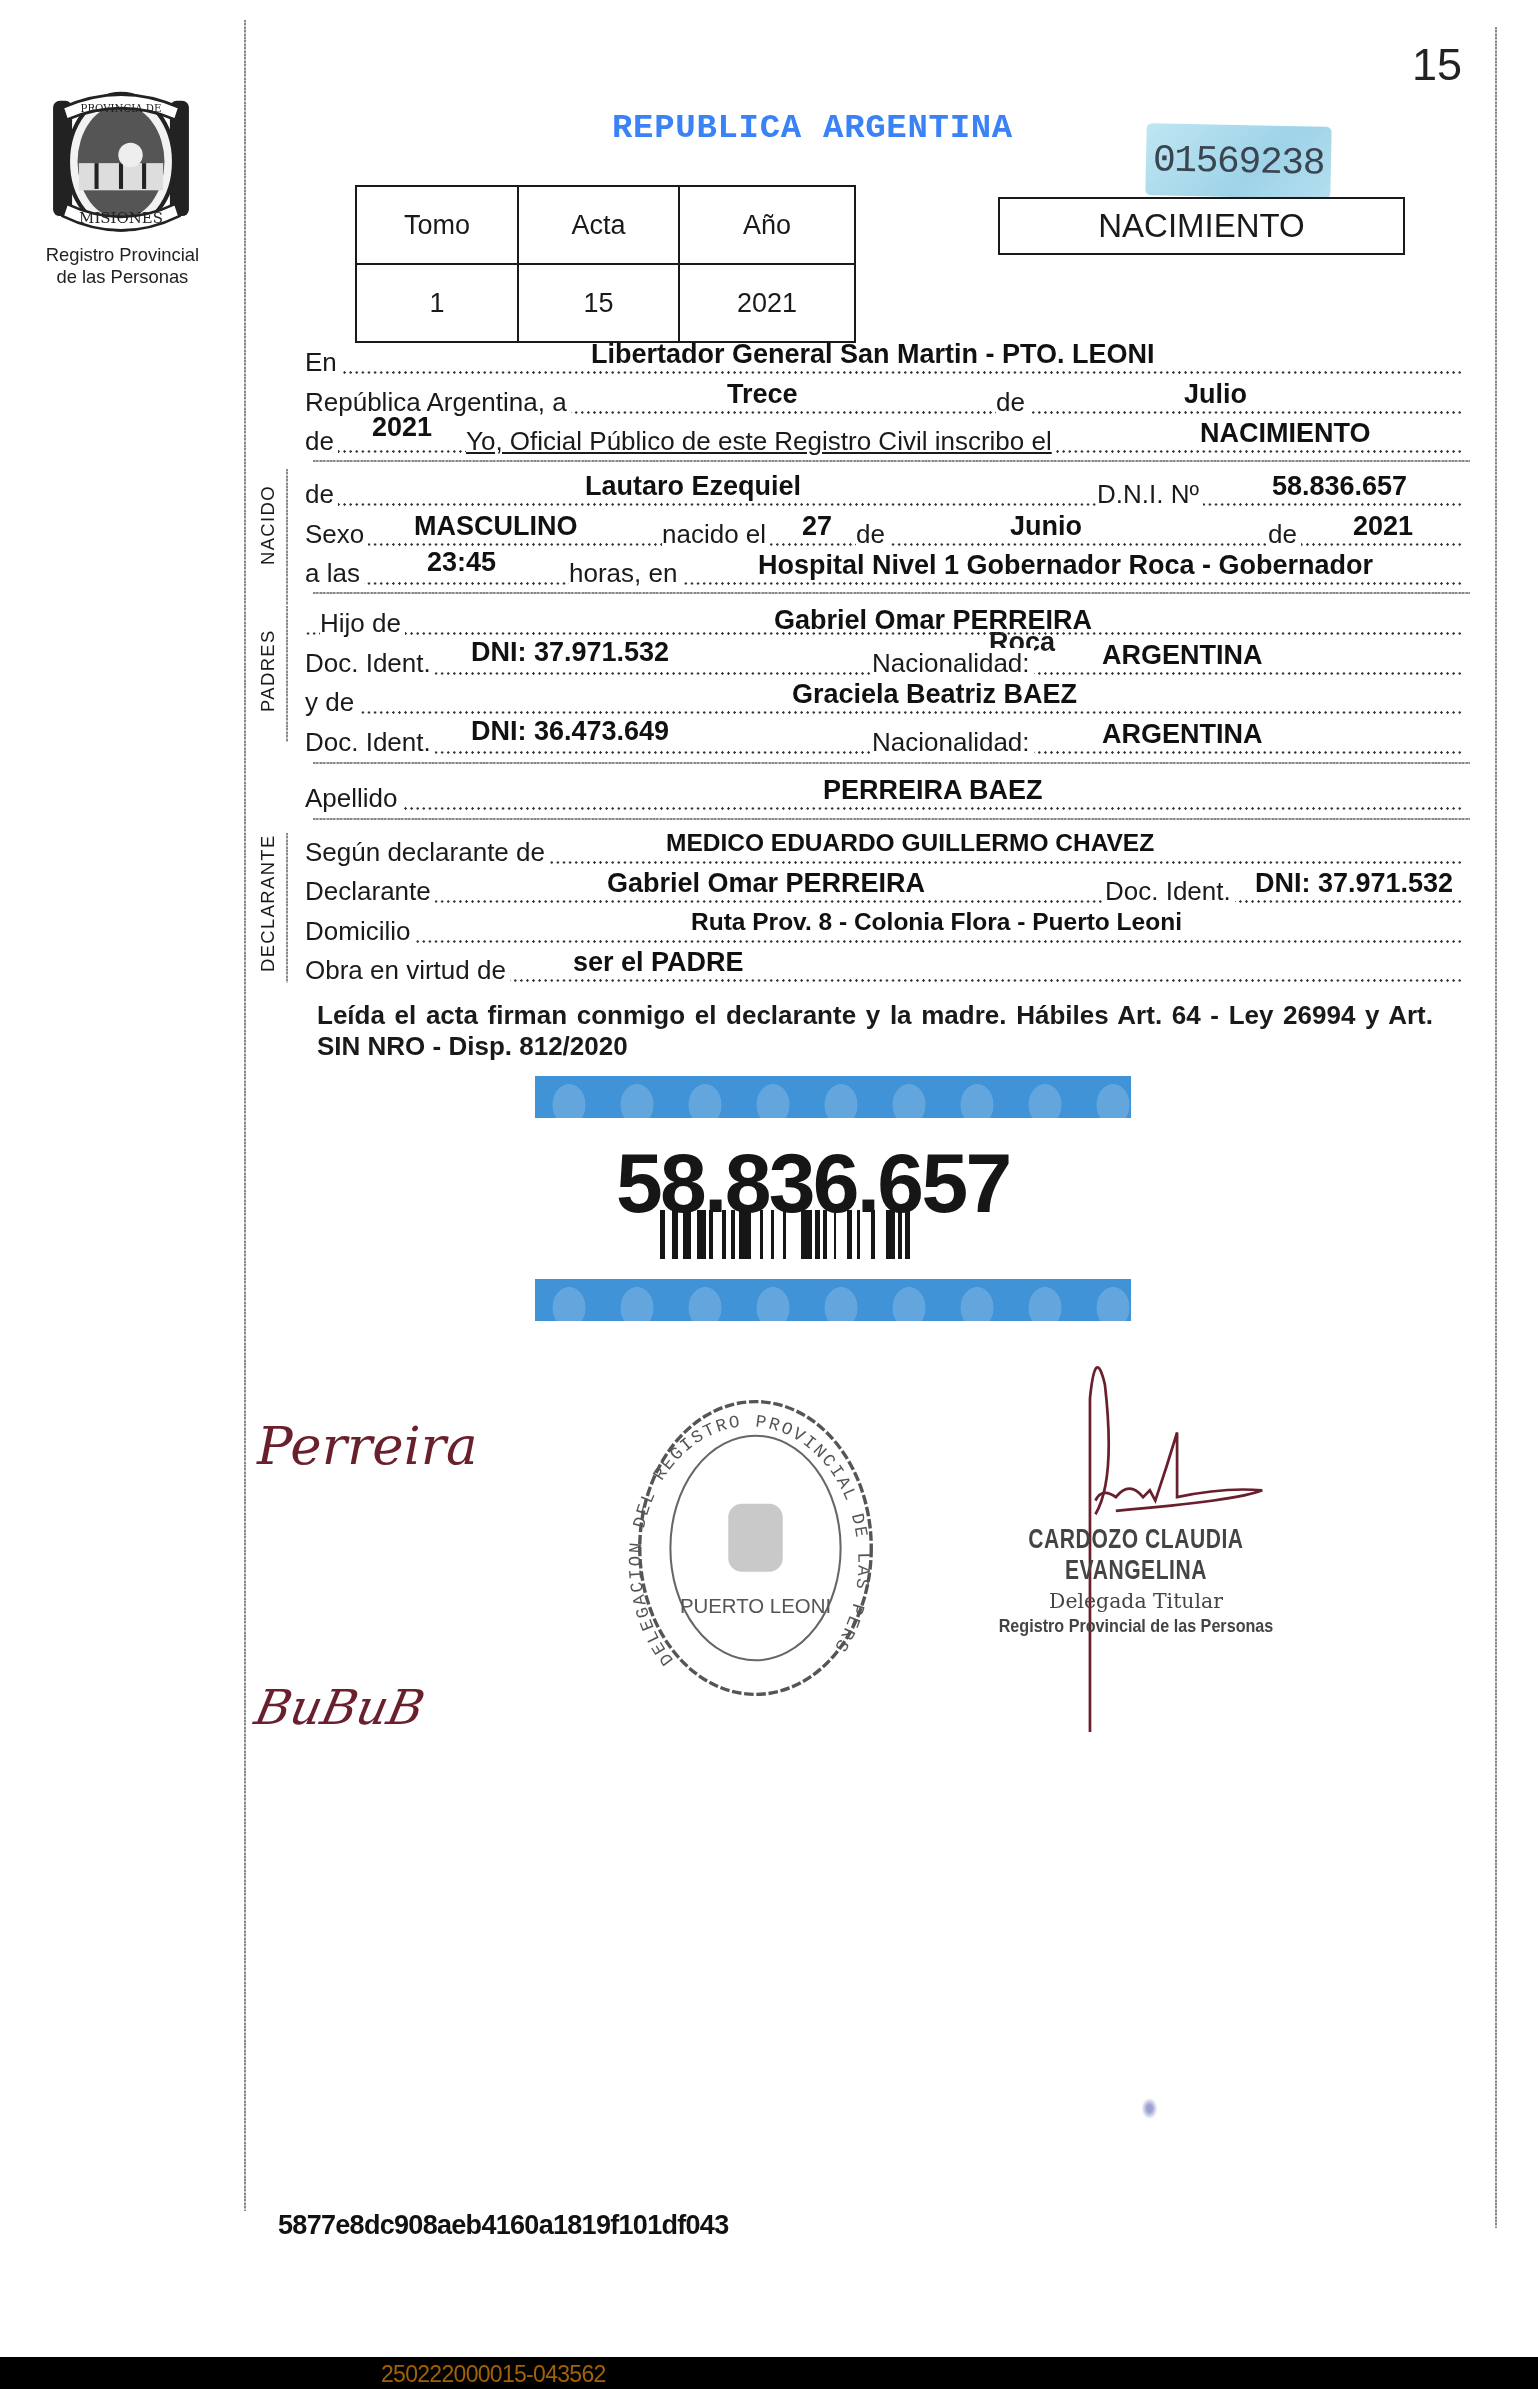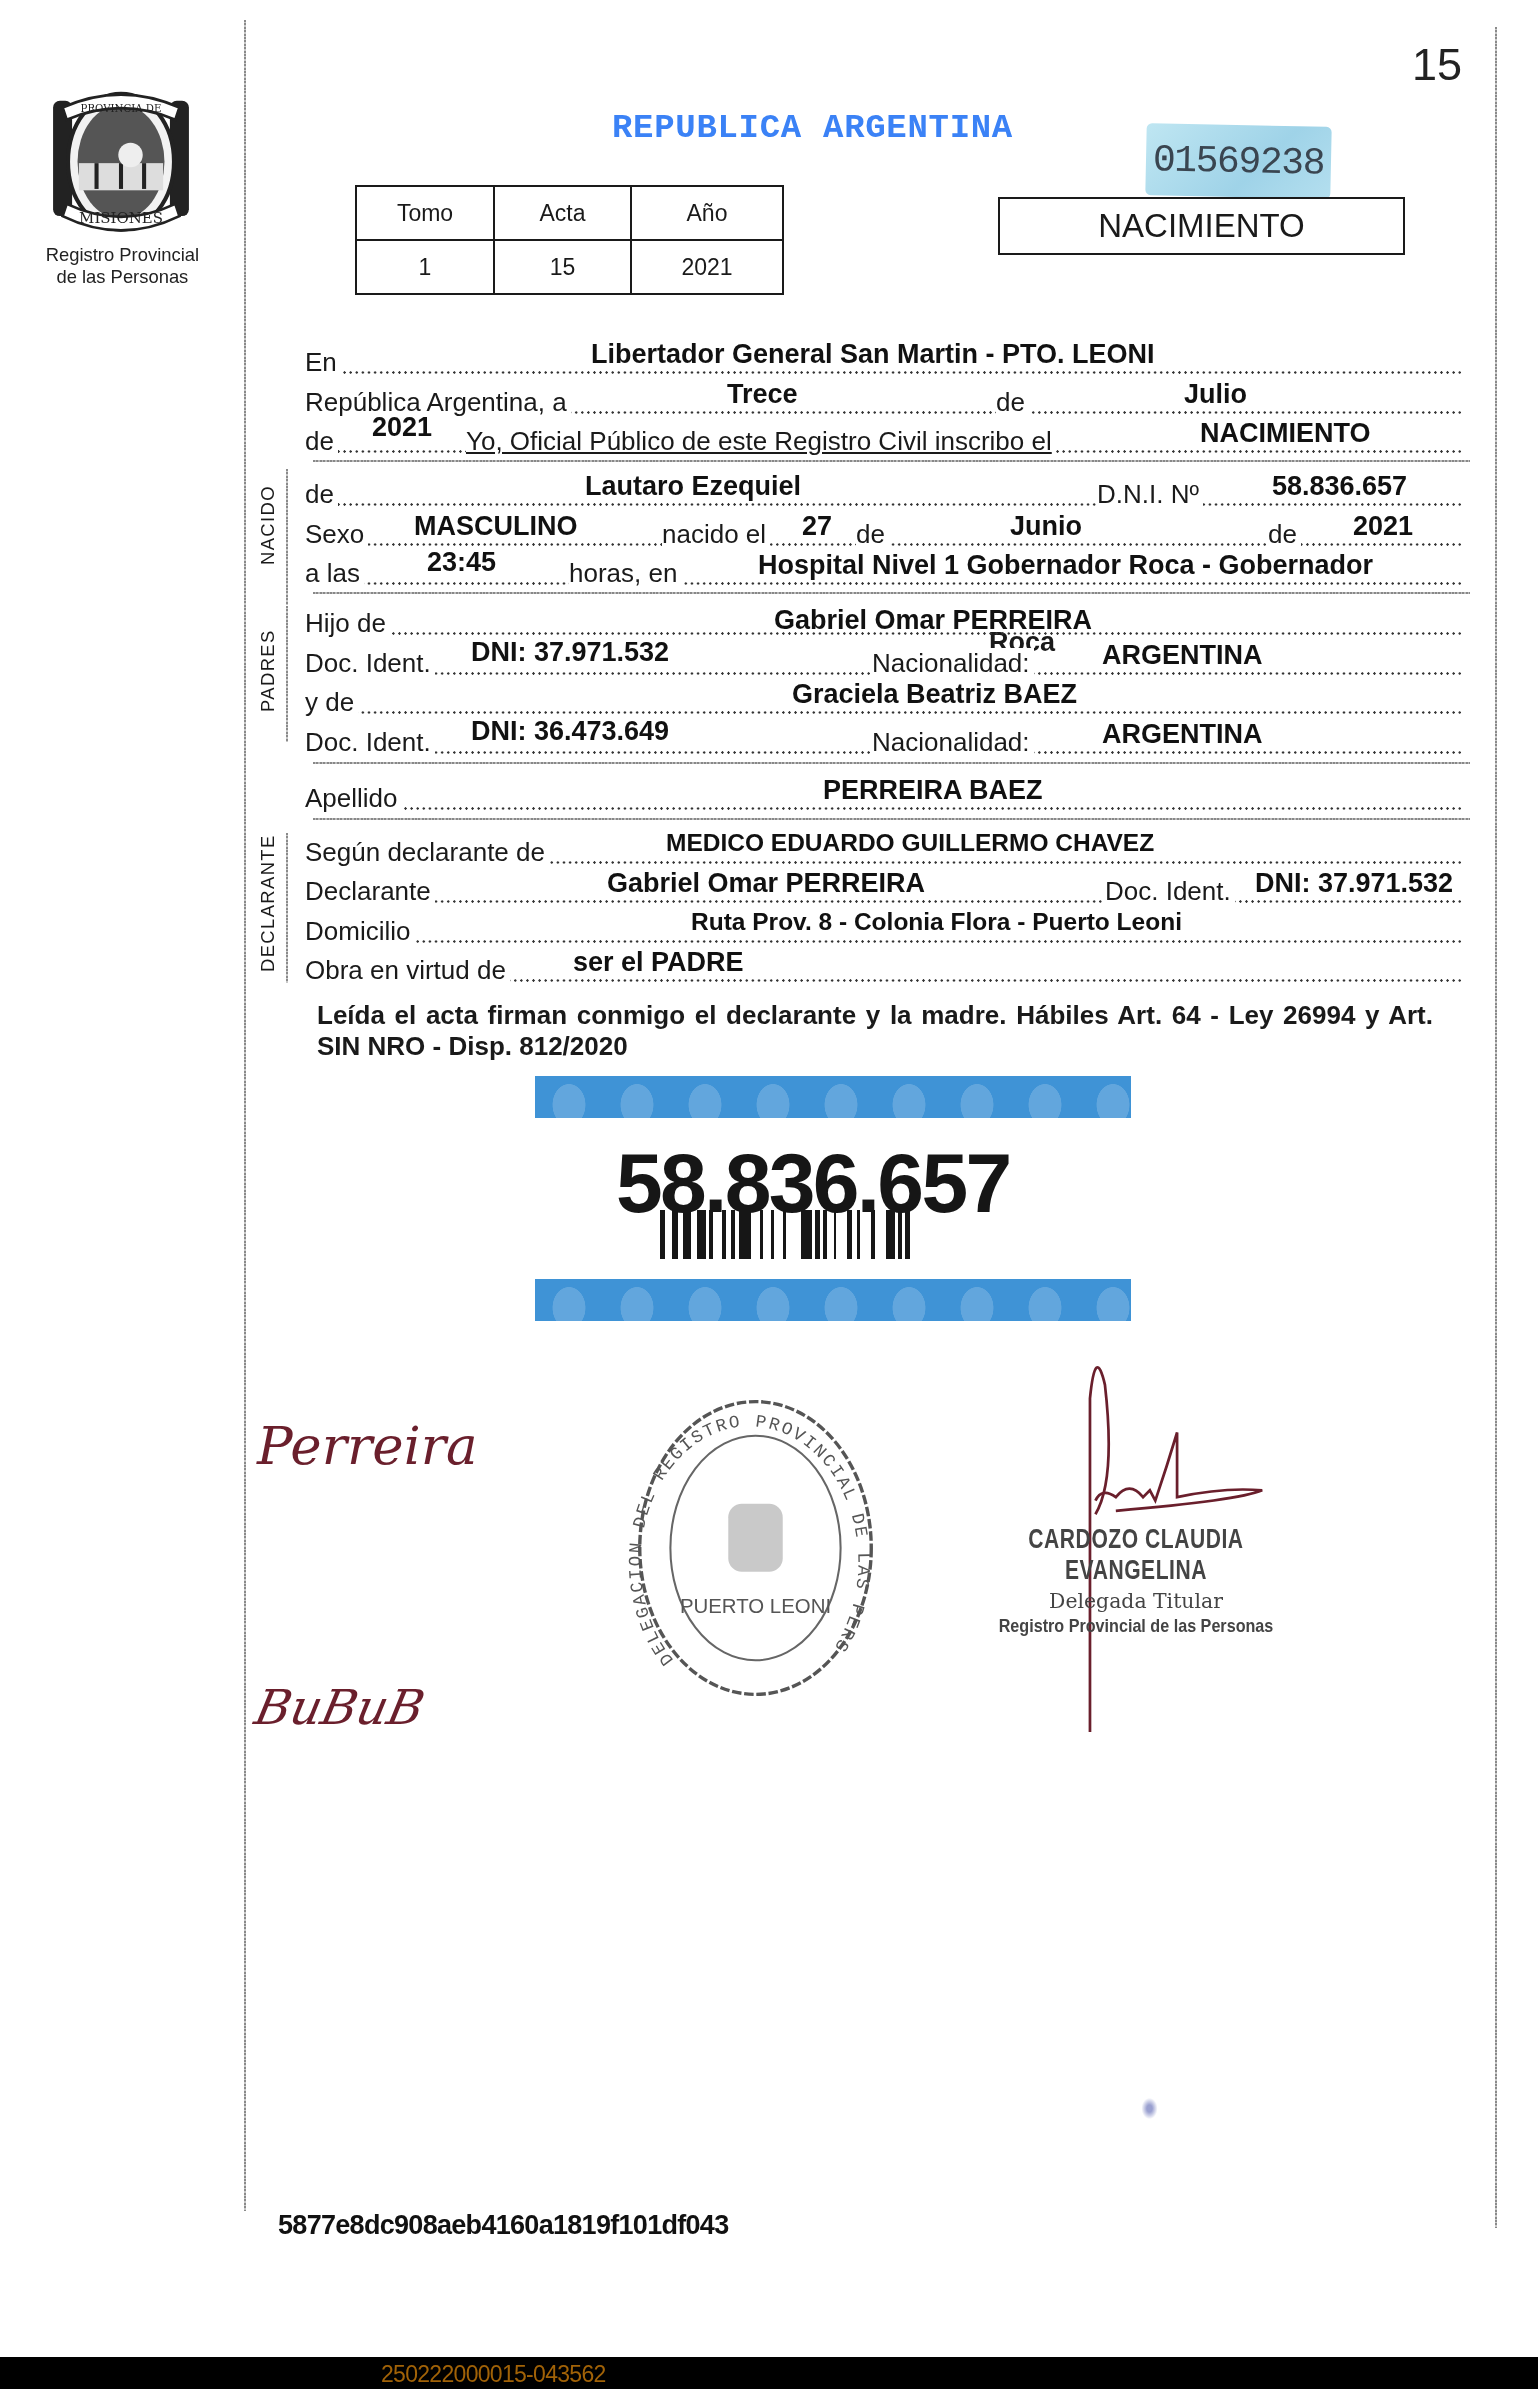--- a/index.html
+++ b/index.html
@@ -8,21 +8,21 @@
   .abs { position:absolute; }
   .vline { position:absolute; width:2px; background:repeating-linear-gradient(to bottom,#8a8a8a 0 2px,#c8c8c8 2px 3.4px); }
   .hrule { position:absolute; height:2px; background:repeating-linear-gradient(to right,#888 0 2px,#bbb 2px 3.4px); }
   
   .crest { left:49px; top:87px; width:144px; height:155px; }
   .crest-caption { left:20.4px; top:244px; width:204px; text-align:center; font-size:18.4px; line-height:22px; color:#222; }
   .pagenum { left:1412px; top:39px; font-size:45px; color:#222; }
   .title { left:612px; top:109px; font-family:"Liberation Mono", monospace; font-weight:bold; font-size:34px; letter-spacing:0.7px; color:#3b82f6; }
   
   .tt { left:355px; top:185px; border-collapse:collapse; }
-  .tt td { border:2.7px solid #1a1a1a; width:128px; height:44px; text-align:center; font-size:23px; padding:4px; }
+  .tt td { border:2.7px solid #1a1a1a; width:128px; height:44px; text-align:center; font-size:27px; padding:16px; }
   .tt td.c2 { width:127px; } .tt td.c3 { width:142px; }
   .serial { left:1146px; top:125px; width:185px; height:72px; background:linear-gradient(135deg,#bfe6f2,#9fd3e8 60%,#b4dfef); border-radius:5.4px; transform:rotate(1.2deg);
             display:flex; align-items:center; justify-content:center; font-family:"Liberation Mono", monospace; font-size:38px; color:#3a4550; letter-spacing:-1.4px; }
   .kind { left:998px; top:197px; width:403px; height:54px; border:2.7px solid #1a1a1a; display:flex; align-items:center; justify-content:center; font-size:33px; }
   
   .row { position:absolute; left:305px; right:75px; height:38px; }
   .row .lbl, .row .mid { position:absolute; font-size:26px; top:6.8px; white-space:nowrap; background:#fff; padding-right:4.1px; z-index:2; }
   .row .dots { position:absolute; left:0; right:0; bottom:4.1px; height:2.7px;
                background:radial-gradient(circle,#333 1px,transparent 1.2px) 0 0/6.1px 2.7px repeat-x; z-index:1; }
   .row .val { position:absolute; font-weight:bold; font-size:27px; top:-1.4px; white-space:nowrap; z-index:3; color:#111; }
@@ -139,21 +139,21 @@
   <span class="mid" style="left:264px;">horas, en</span>
   <span class="val" style="left:453px;">Hospital Nivel 1 Gobernador Roca - Gobernador</span>
 </div>
 <div class="hrule" style="left:313px; top:592px; width:1157px;"></div>
 <div class="abs" style="left:989px; top:584px; font-weight:bold; font-size:27px;margin-top:43px;">Roca</div>
 
 <div class="vline" style="left:286px; top:606px; height:136px;"></div>
 <div class="side" style="left:257px; top:712px;">PADRES</div>
 <div class="row" style="top:601px;">
   <div class="dots"></div>
-  <span class="lbl" style="left:0;">Hijo de</span>
+  <span class="lbl" style="left:15px;">Hijo de</span>
   <span class="val" style="left:469px; top:4.1px;">Gabriel Omar PERREIRA</span>
 </div>
 <div class="row" style="top:641px;">
   <div class="dots"></div>
   <span class="lbl" style="left:0;">Doc. Ident.</span>
   <span class="val" style="left:166px; top:-4.1px;">DNI: 37.971.532</span>
   <span class="mid" style="left:567px;">Nacionalidad:</span>
   <span class="val" style="left:797px;">ARGENTINA</span>
 </div>
 <div class="row" style="top:680px;">

